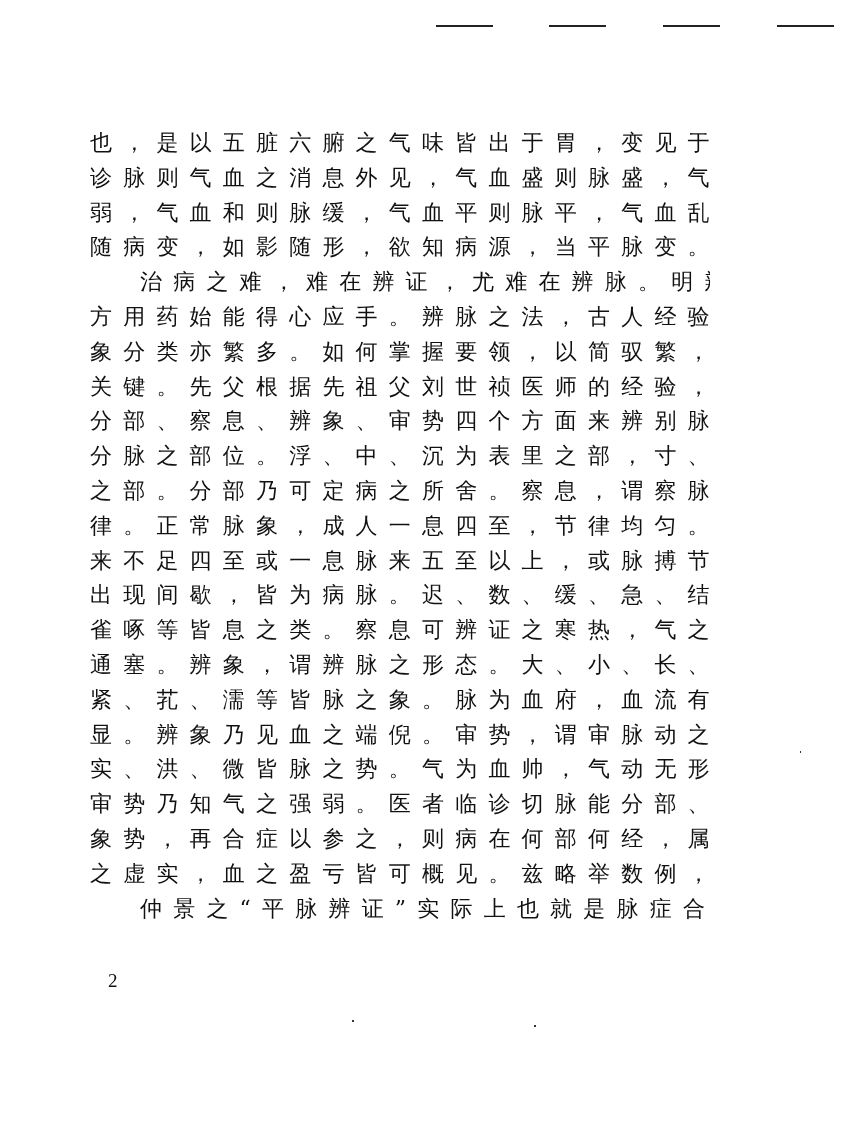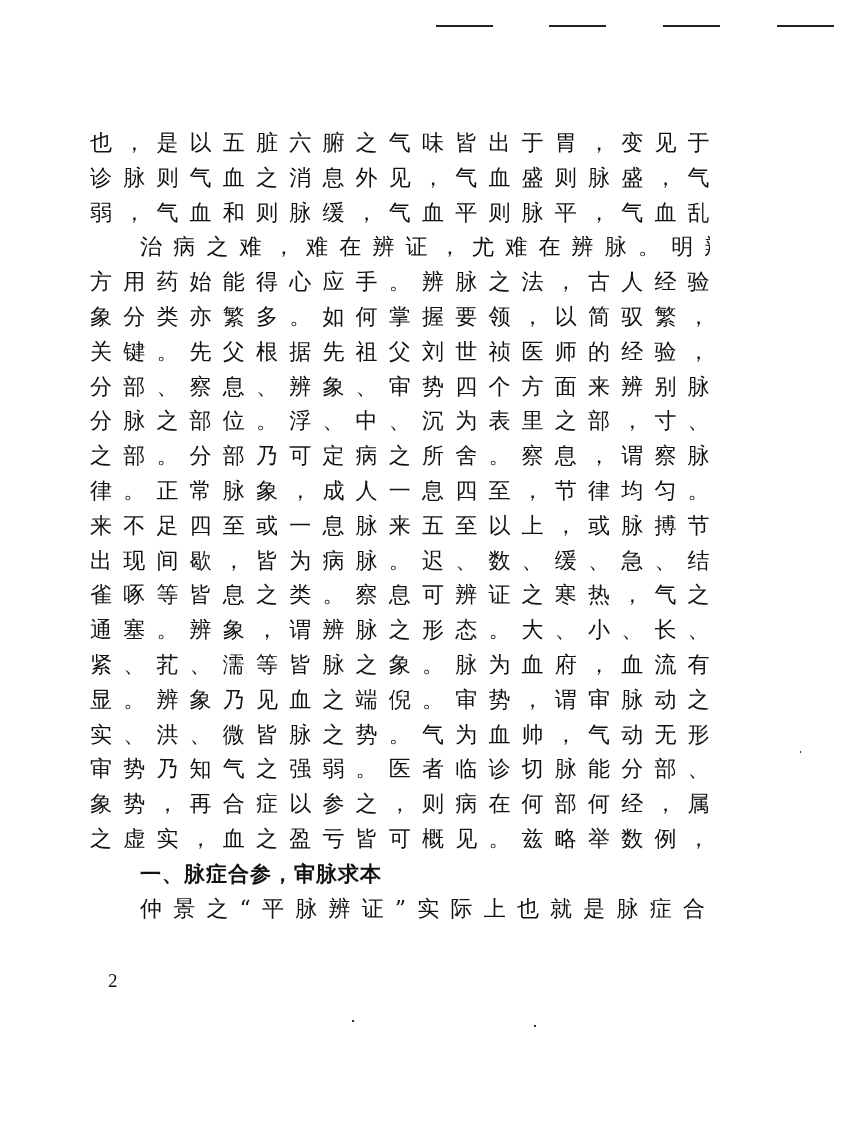--- a/index.html
+++ b/index.html
@@ -23,39 +23,39 @@
 
 <div class="dash" style="left:436px;"></div>
 <div class="dash" style="left:549px;"></div>
 <div class="dash" style="left:663px;"></div>
 <div class="dash" style="left:777px;"></div>
 
 <div class="page">
   <div class="line">也，是以五脏六腑之气味皆出于胃，变见于气口。”故</div>
   <div class="line">诊脉则气血之消息外见，气血盛则脉盛，气血衰则脉</div>
   <div class="line">弱，气血和则脉缓，气血平则脉平，气血乱则脉乱。脉</div>
+  <div class="line last">随病变，如影随形，欲知病源，当平脉变。</div>
   <div class="line indent">治病之难，难在辨证，尤难在辨脉。明辨脉象，处</div>
   <div class="line">方用药始能得心应手。辨脉之法，古人经验丰富，对脉</div>
   <div class="line">象分类亦繁多。如何掌握要领，以简驭繁，实为辨脉之</div>
   <div class="line">关键。先父根据先祖父刘世祯医师的经验，临床常从</div>
   <div class="line">分部、察息、辨象、审势四个方面来辨别脉象。分部，谓</div>
   <div class="line">分脉之部位。浮、中、沉为表里之部，寸、关、尺为上下</div>
   <div class="line">之部。分部乃可定病之所舍。察息，谓察脉之至数节</div>
   <div class="line">律。正常脉象，成人一息四至，节律均匀。如果一息脉</div>
   <div class="line">来不足四至或一息脉来五至以上，或脉搏节律不匀，</div>
   <div class="line">出现间歇，皆为病脉。迟、数、缓、急、结、促、代、屋漏、</div>
   <div class="line">雀啄等皆息之类。察息可辨证之寒热，气之躁静，血之</div>
   <div class="line">通塞。辨象，谓辨脉之形态。大、小、长、短、滑、涩、弦、</div>
   <div class="line">紧、芤、濡等皆脉之象。脉为血府，血流有质，故以象</div>
   <div class="line">显。辨象乃见血之端倪。审势，谓审脉动之强度。虚、</div>
   <div class="line">实、洪、微皆脉之势。气为血帅，气动无形，故以势彰。</div>
   <div class="line">审势乃知气之强弱。医者临诊切脉能分部、察息、辨审</div>
   <div class="line">象势，再合症以参之，则病在何部何经，属寒属热，气</div>
   <div class="line">之虚实，血之盈亏皆可概见。兹略举数例，分述于下。</div>
-  <div class="heading">一、脉症合参，审脉求本</div>
   <div class="line indent last">仲景之“平脉辨证”实际上也就是脉症合参、审脉</div>
 </div>
 
 <div class="pageno">2</div>
 
 <div class="speck" style="left:352px;top:1020px;width:2px;height:2px;"></div>
 <div class="speck" style="left:534px;top:1025px;width:2px;height:2px;"></div>
 <div class="speck" style="left:800px;top:751px;width:1px;height:2px;"></div>
 
 </body></html>

